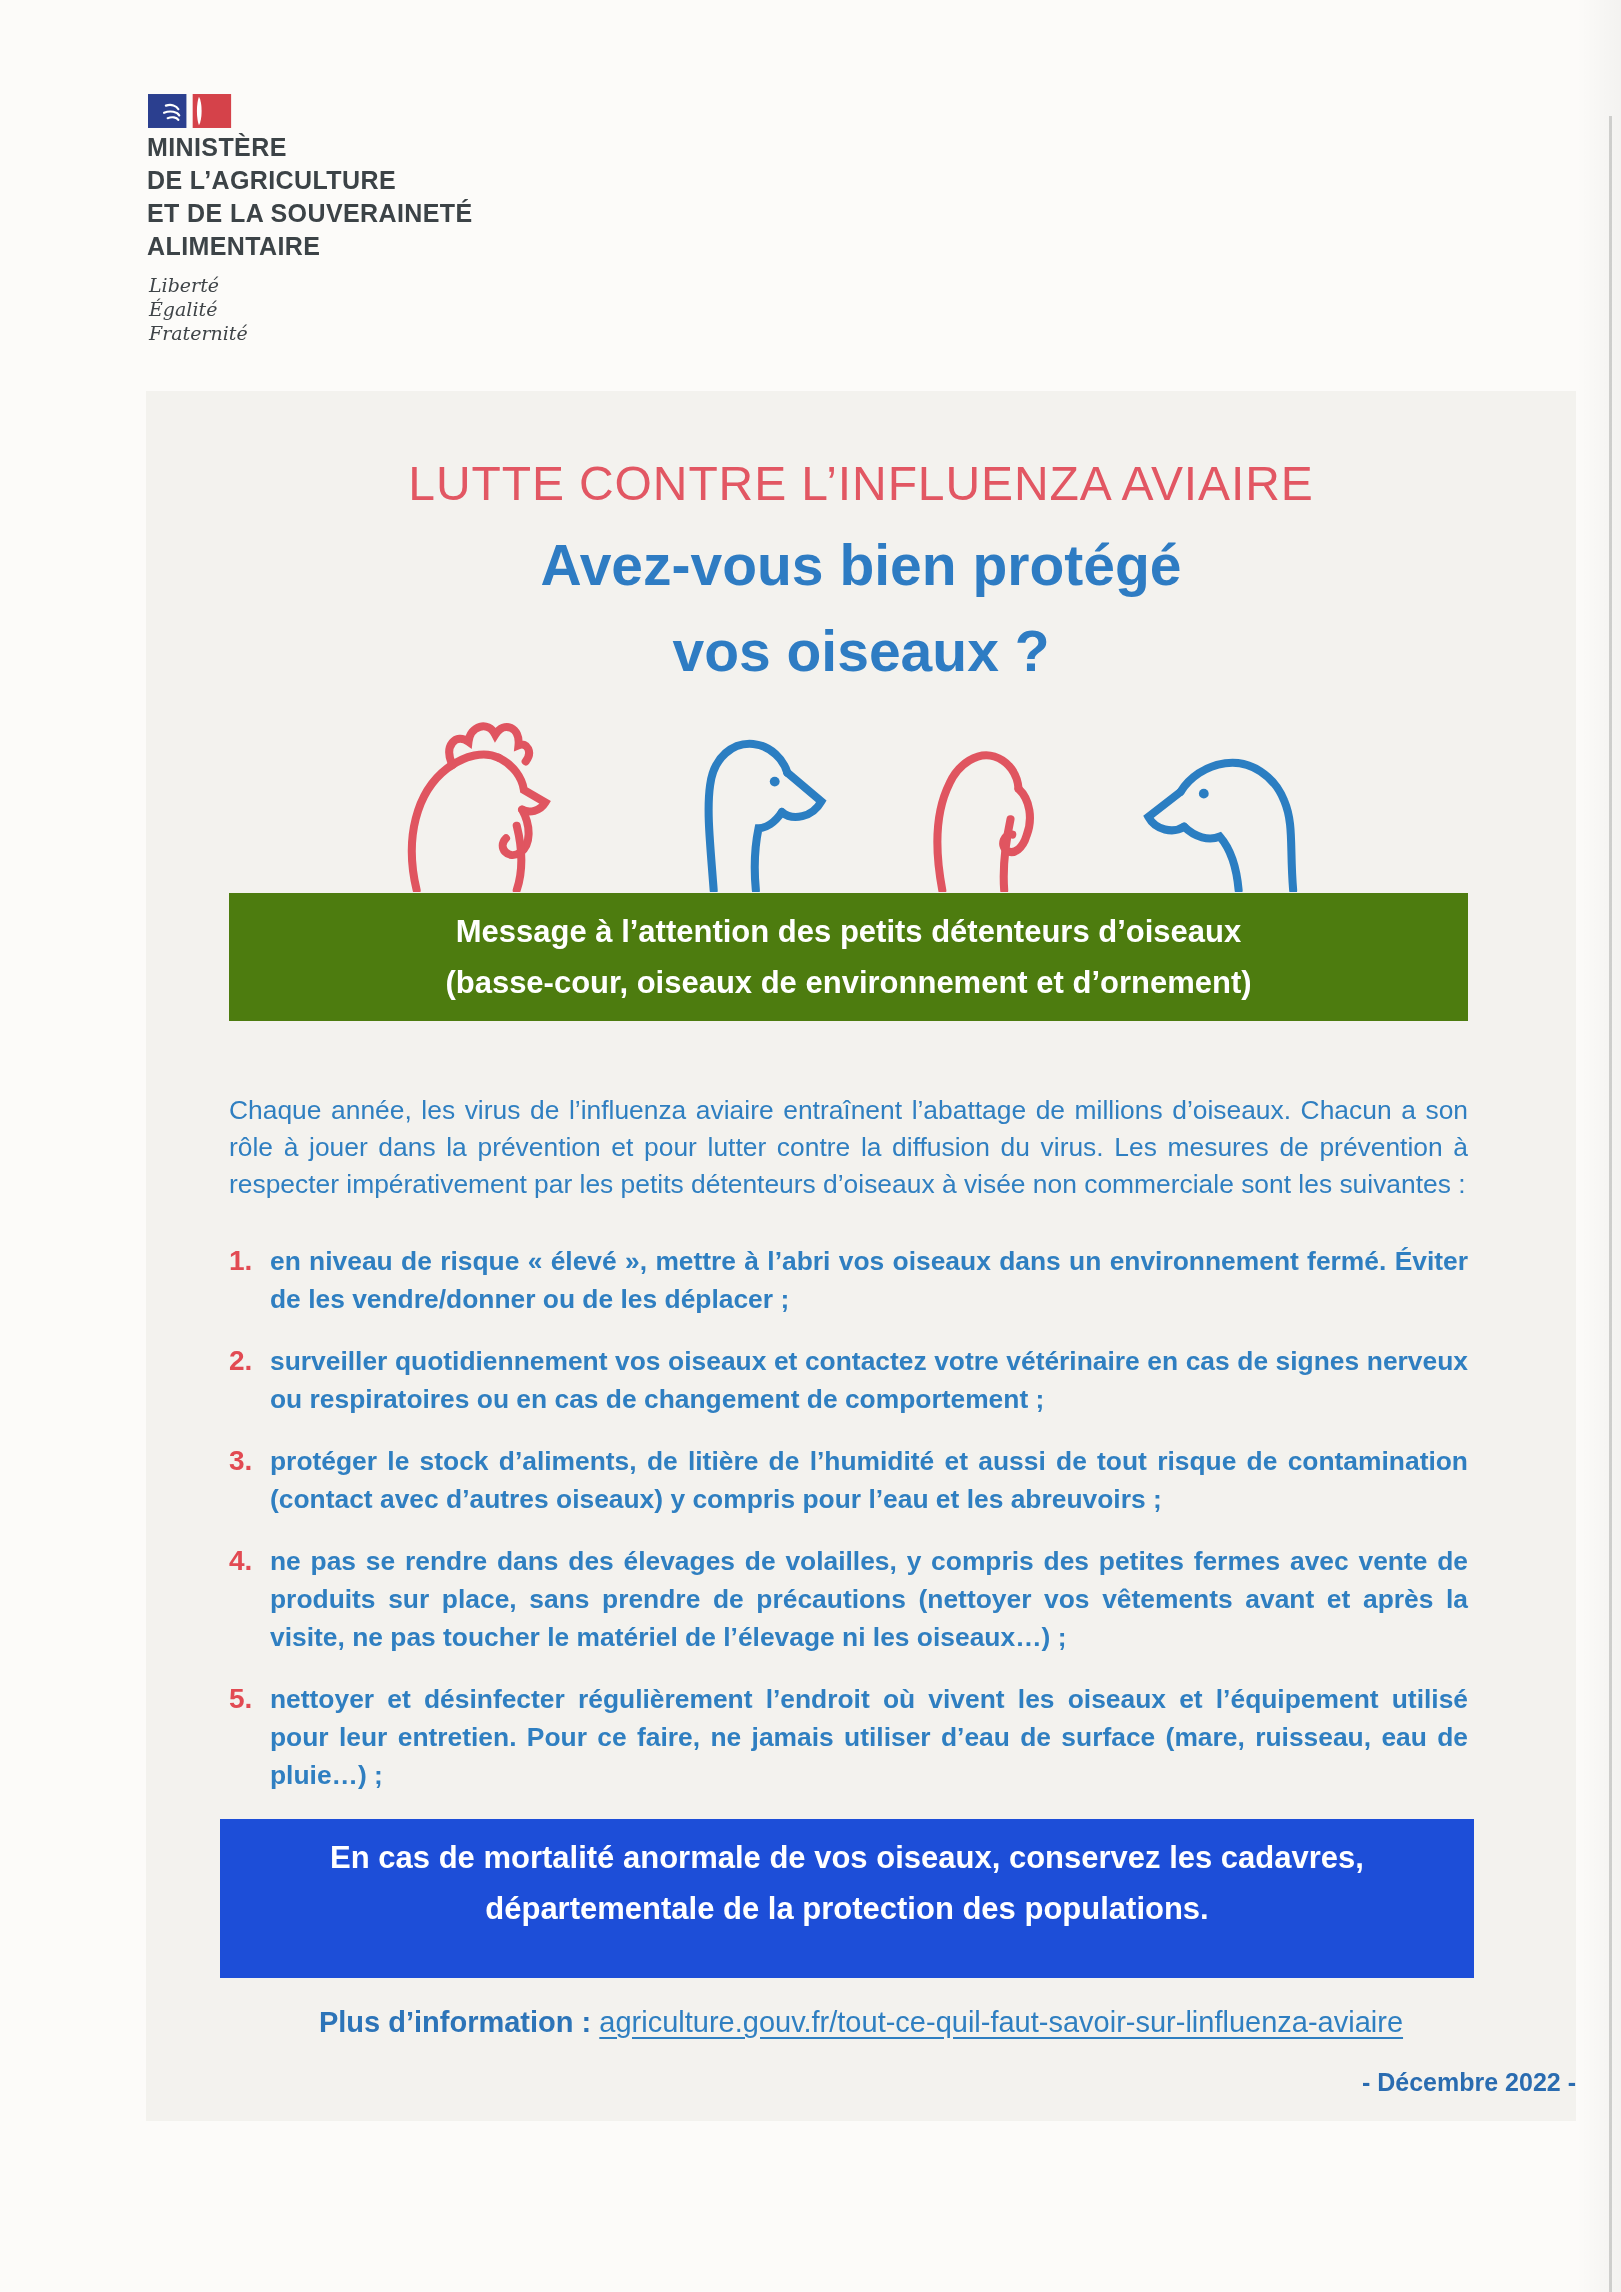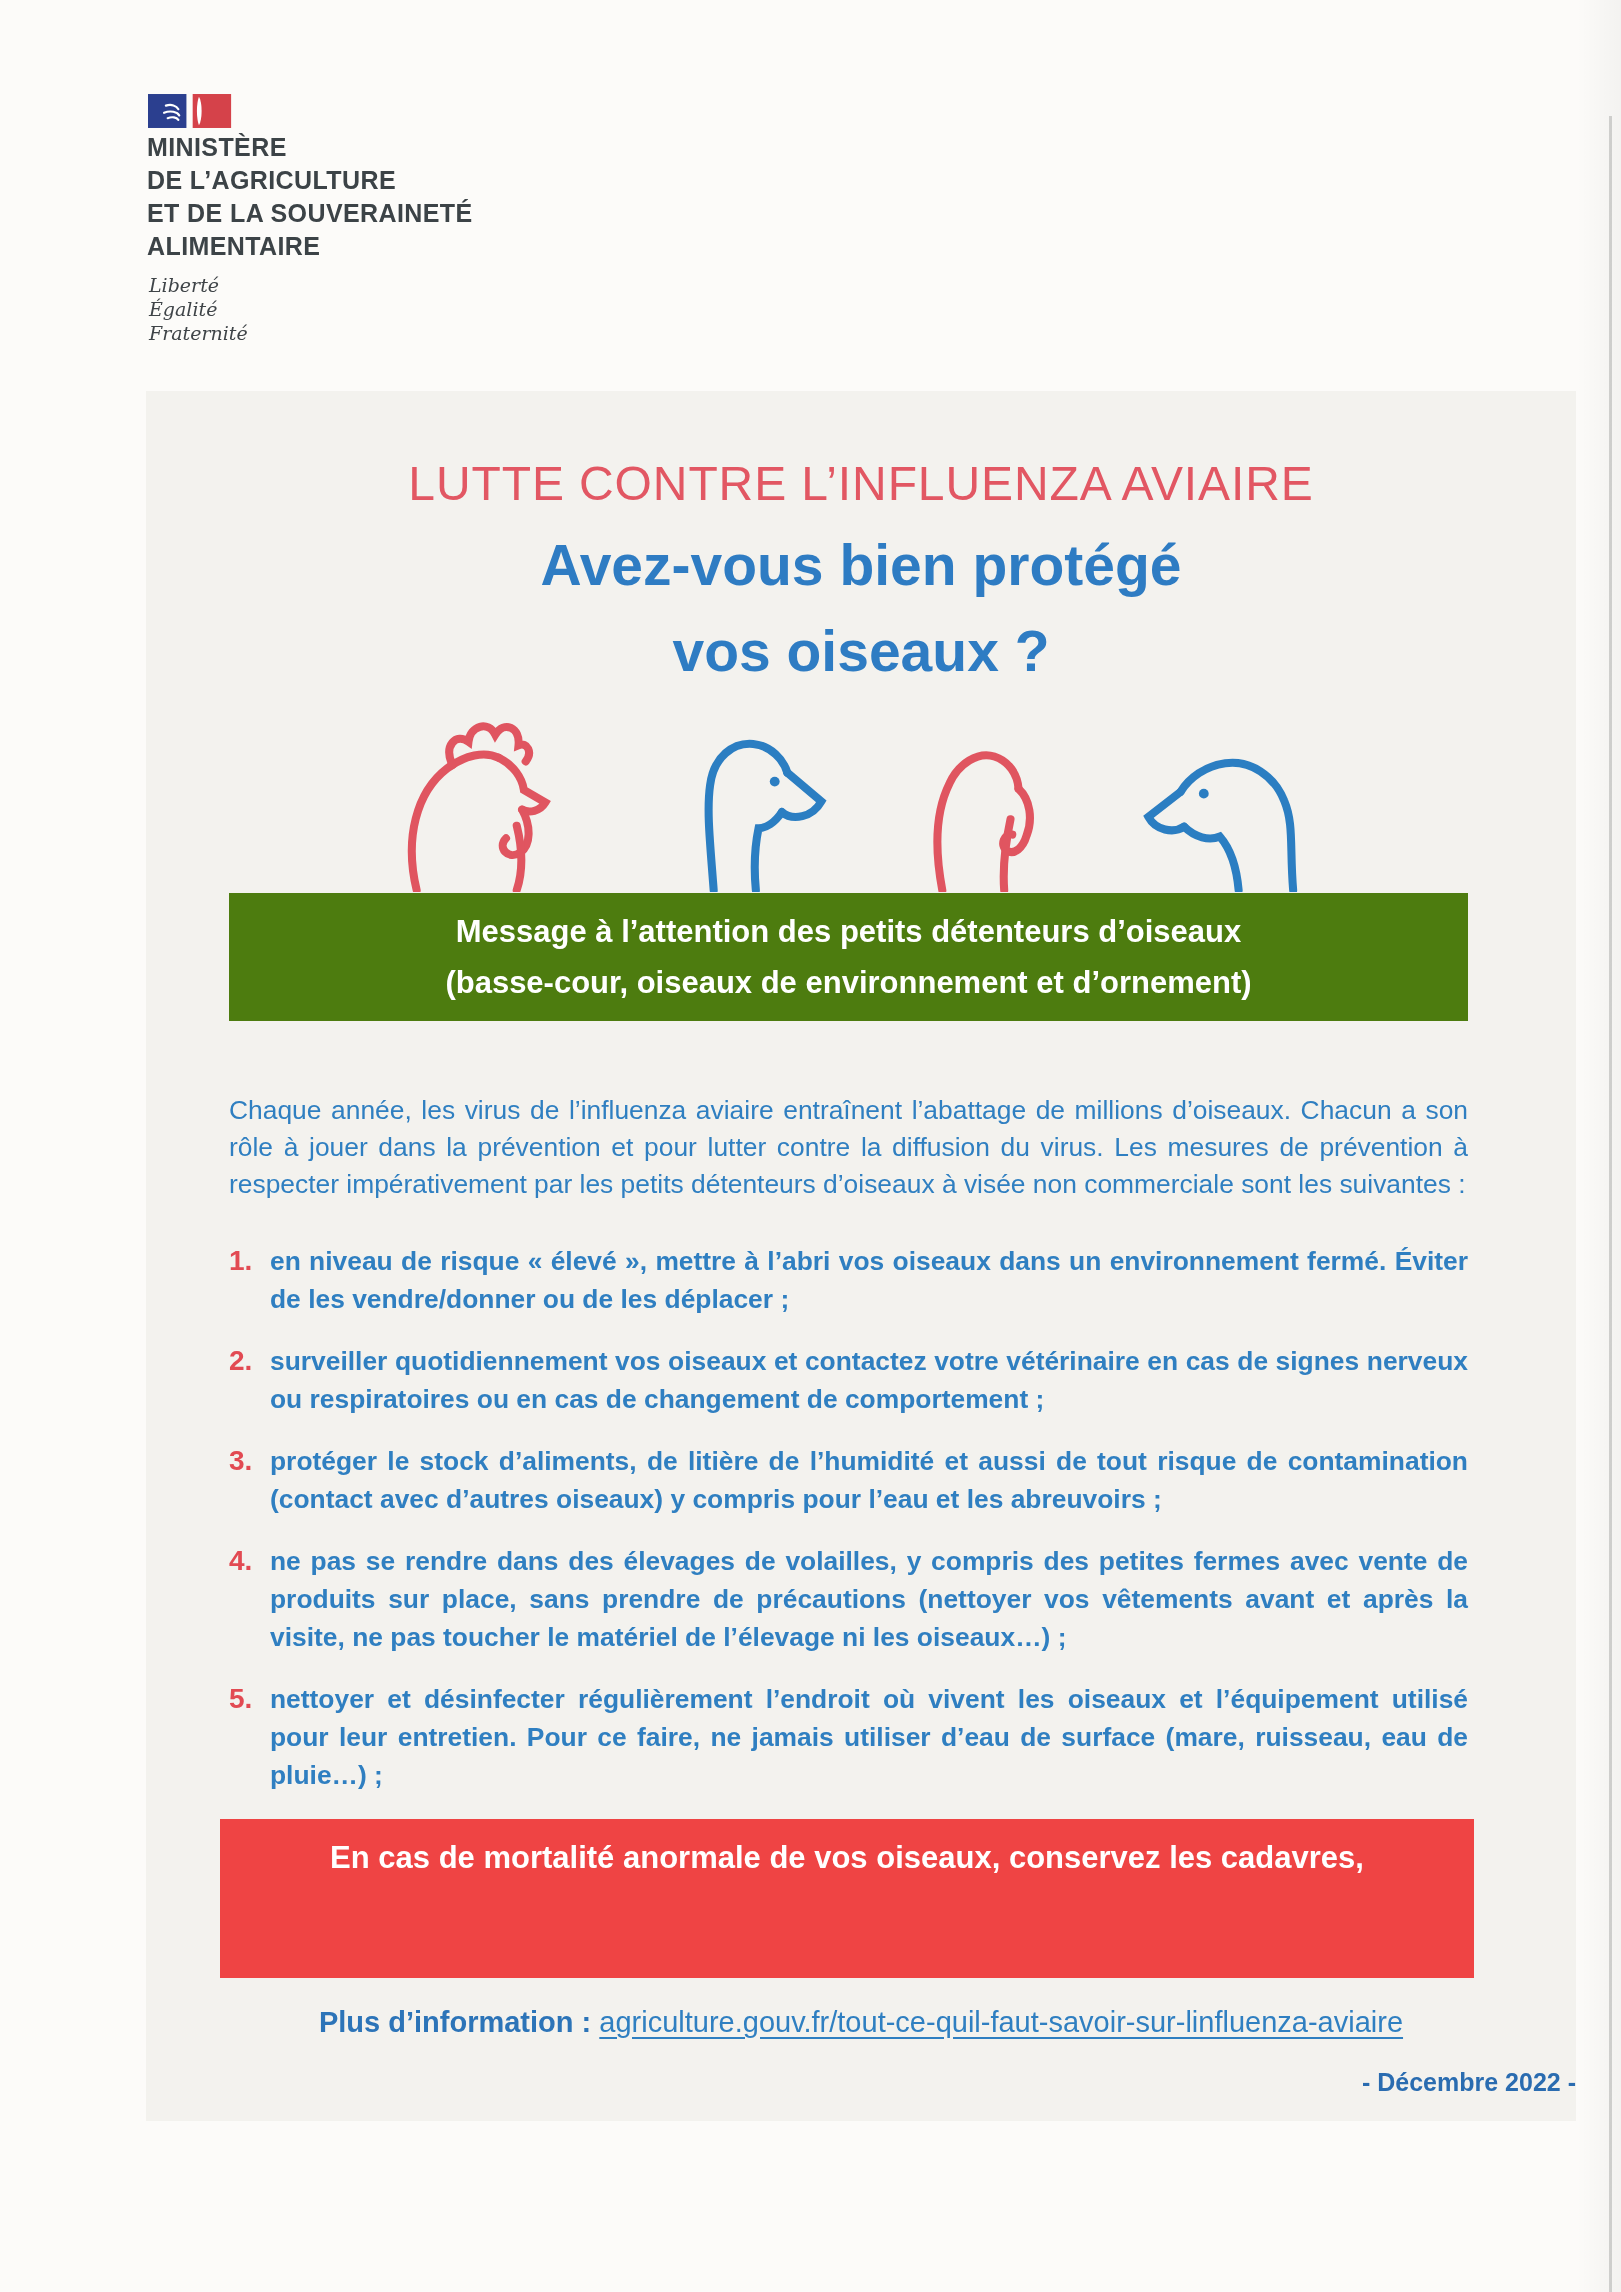--- a/index.html
+++ b/index.html
@@ -74,21 +74,21 @@
   .step .txt{
     flex:1;color:#2f7fc1;font-weight:bold;
     font-size:26.4px;line-height:38px;text-align:justify;
   }
   .step .txt a, .footer-link{
     color:#2f7fc1;text-decoration:underline;text-underline-offset:4.5px;
   }
 
   .alert-banner{
     position:absolute;left:74px;top:1428px;width:1254px;height:159px;
-    background:#ef4444;color:#ffffff;text-align:center;
+    background:#1d4ed8;color:#ffffff;text-align:center;
     font-size:31px;font-weight:bold;line-height:51px;
     padding-top:12.5px;box-sizing:border-box;
   }
 
   .info-line{
     position:absolute;left:0;right:0;top:1615px;
     text-align:center;font-size:29px;color:#2d7bc0;
   }
   .info-line .lbl{font-weight:bold;color:#2c74b8;}
   .date-line{
@@ -197,20 +197,21 @@
         <span class="txt">nettoyer et désinfecter régulièrement l’endroit où vivent les oiseaux et l’équipement utilisé pour leur entretien. Pour ce faire, ne jamais utiliser d’eau de surface (mare, ruisseau, eau de pluie…) ;</span>
       </div>
       <div class="step">
         <span class="num">6.</span>
         <span class="txt"><span>déclarer vos oiseaux à la mairie. Plus de renseignements : </span><a href="#">www.mesdemarches.agriculture.gouv.fr</a></span>
       </div>
     </div>
 
     <div class="alert-banner">
       <div>En cas de mortalité anormale de vos oiseaux, conservez les cadavres,</div>
+      <div>départementale de la protection des populations.</div>
     </div>
 
     <div class="info-line">
       <span class="lbl">Plus d’information : </span><a class="footer-link" href="#">agriculture.gouv.fr/tout-ce-quil-faut-savoir-sur-linfluenza-aviaire</a>
     </div>
 
     <div class="date-line">- Décembre 2022 -</div>
 
   </div>
 </div>

